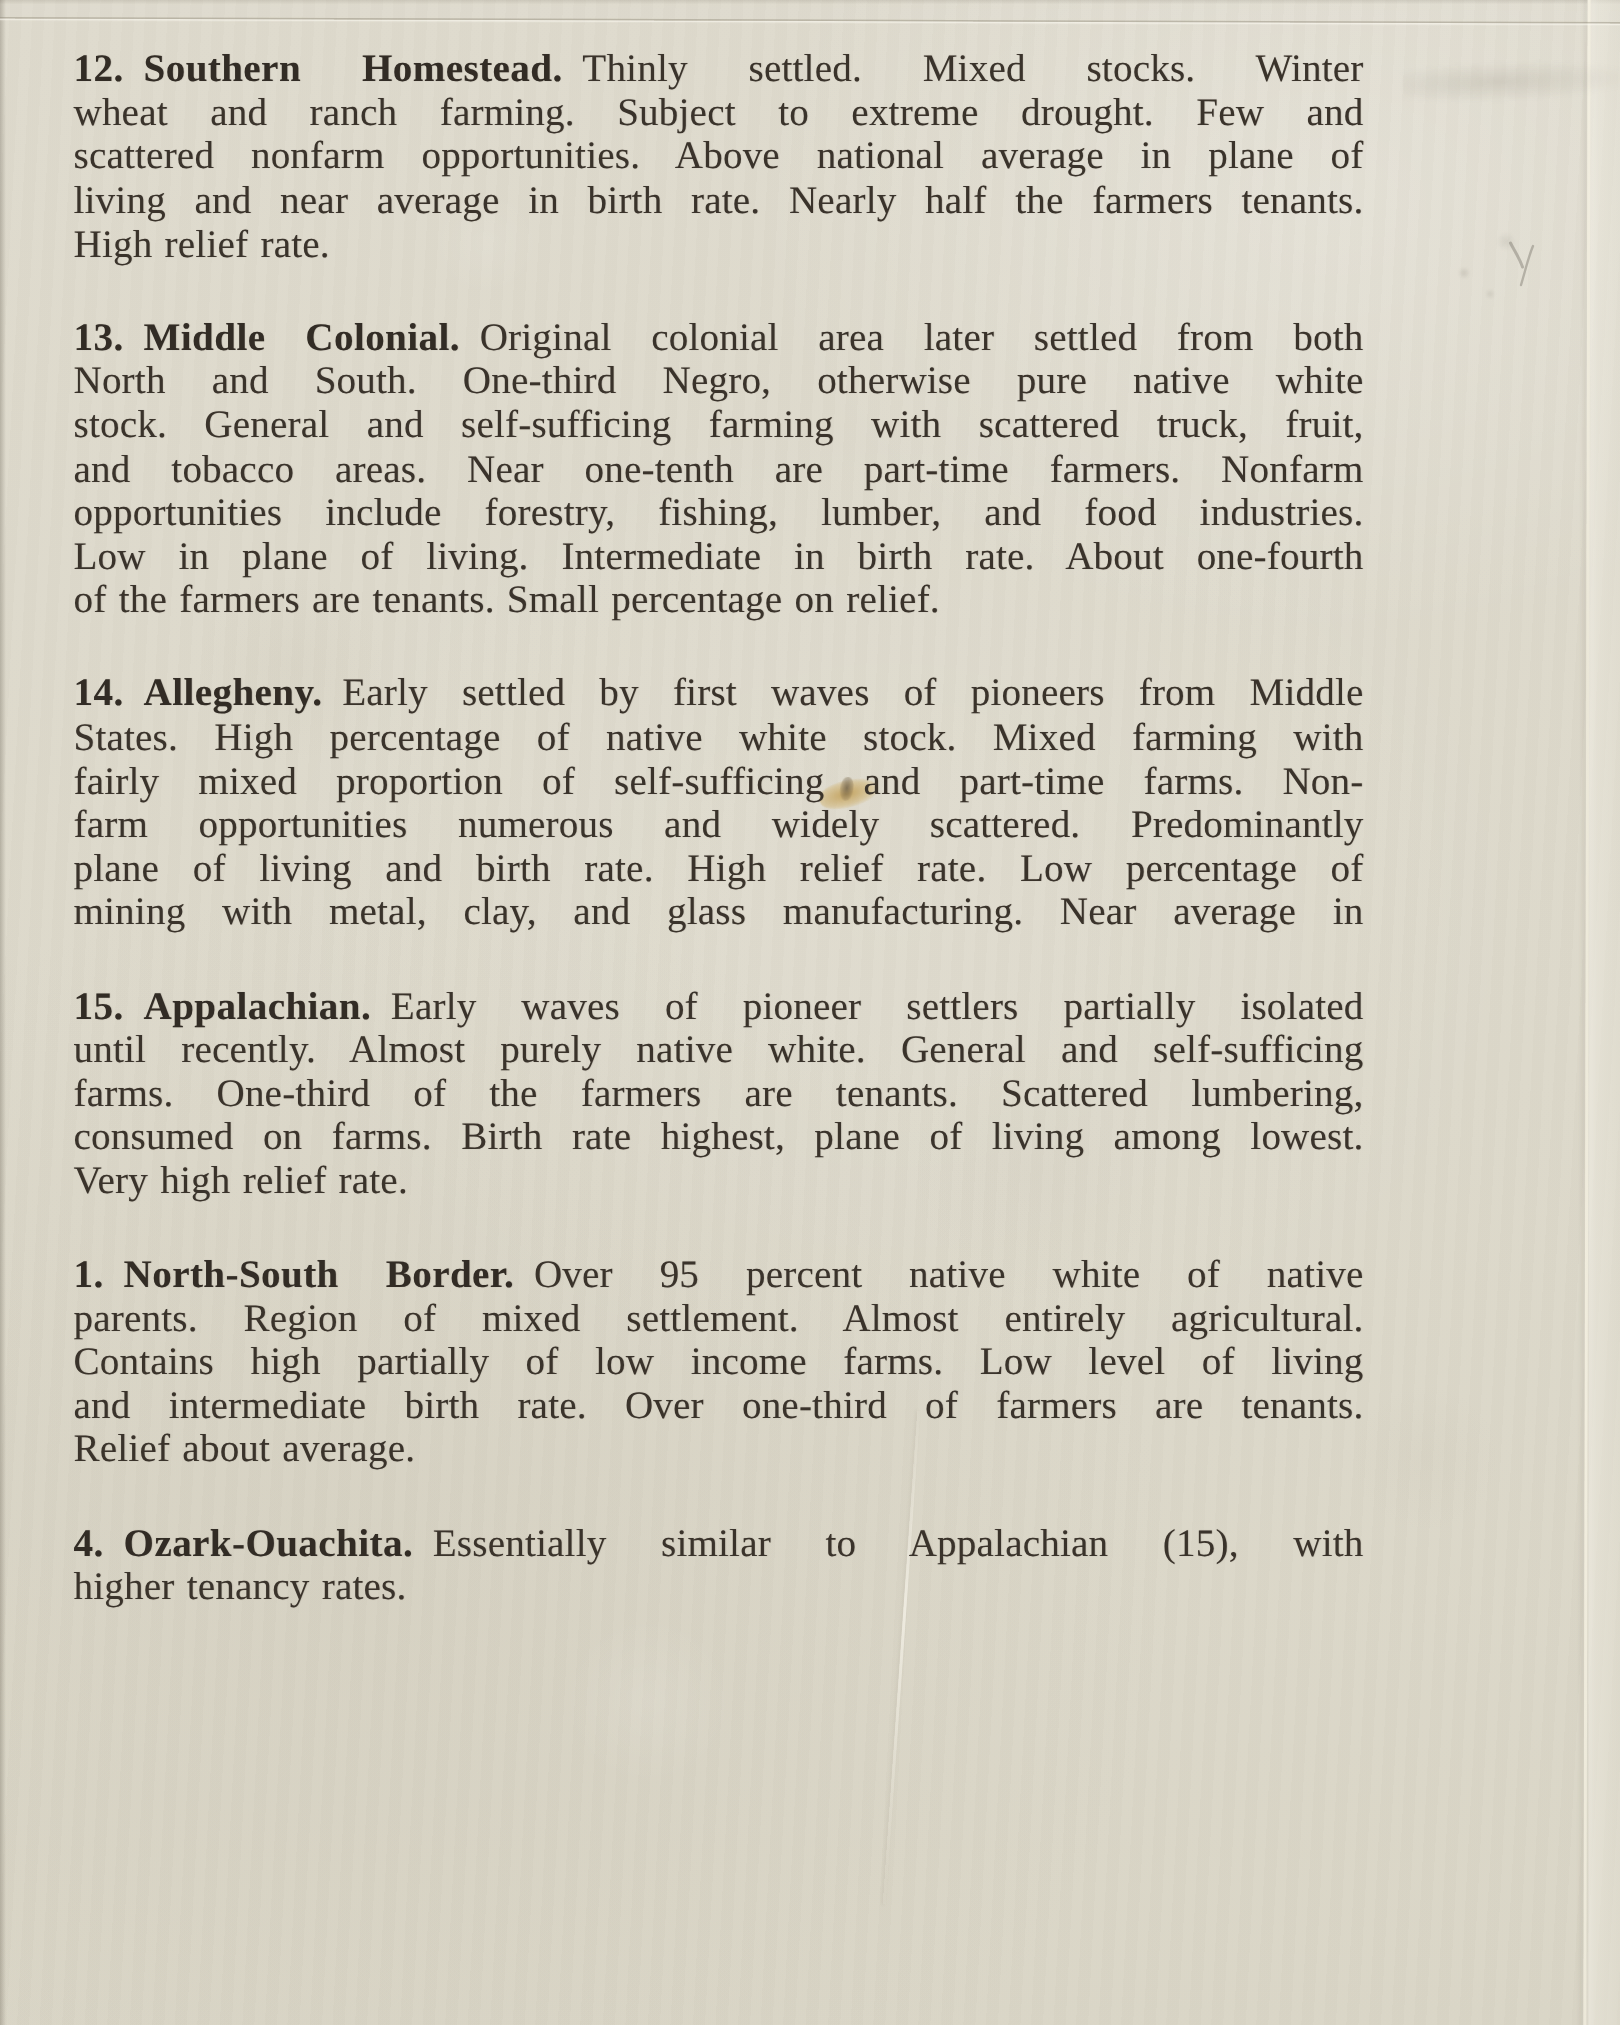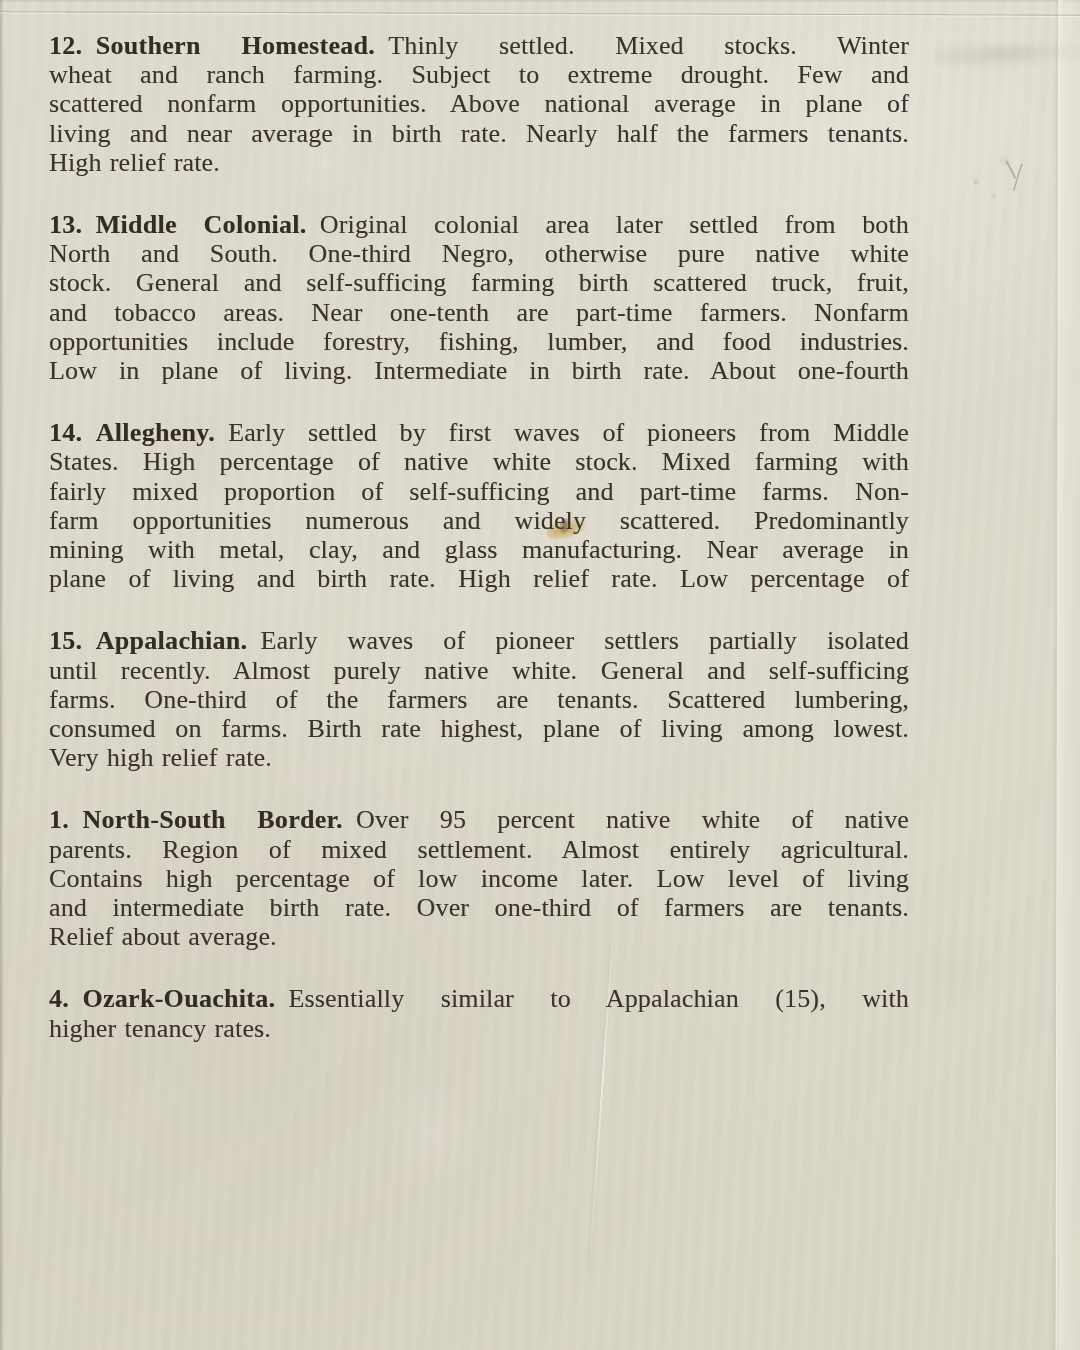--- a/index.html
+++ b/index.html
@@ -147,44 +147,45 @@
       <div class="para">
         <div class="line"><span class="heading">12. Southern Homestead.</span> Thinly settled. Mixed stocks. Winter</div>
         <div class="line">wheat and ranch farming. Subject to extreme drought. Few and</div>
         <div class="line">scattered nonfarm opportunities. Above national average in plane of</div>
         <div class="line">living and near average in birth rate. Nearly half the farmers tenants.</div>
         <div class="line last">High relief rate.</div>
       </div>
       <div class="para">
         <div class="line"><span class="heading">13. Middle Colonial.</span> Original colonial area later settled from both</div>
         <div class="line">North and South. One-third Negro, otherwise pure native white</div>
-        <div class="line">stock. General and self-sufficing farming birth scattered truck, fruit,</div>
+        <div class="line">stock. General and self-sufficing farming with scattered truck, fruit,</div>
         <div class="line">and tobacco areas. Near one-tenth are part-time farmers. Nonfarm</div>
         <div class="line">opportunities include forestry, fishing, lumber, and food industries.</div>
         <div class="line">Low in plane of living. Intermediate in birth rate. About one-fourth</div>
+        <div class="line last">of the farmers are tenants. Small percentage on relief.</div>
       </div>
       <div class="para">
         <div class="line"><span class="heading">14. Allegheny.</span> Early settled by first waves of pioneers from Middle</div>
         <div class="line">States. High percentage of native white stock. Mixed farming with</div>
         <div class="line">fairly mixed proportion of self-sufficing and part-time farms. Non-</div>
         <div class="line">farm opportunities numerous and widely scattered. Predominantly</div>
+        <div class="line">plane of living and birth rate. High relief rate. Low percentage of</div>
         <div class="line">mining with metal, clay, and glass manufacturing. Near average in</div>
-        <div class="line">plane of living and birth rate. High relief rate. Low percentage of</div>
       </div>
       <div class="para">
         <div class="line"><span class="heading">15. Appalachian.</span> Early waves of pioneer settlers partially isolated</div>
         <div class="line">until recently. Almost purely native white. General and self-sufficing</div>
         <div class="line">farms. One-third of the farmers are tenants. Scattered lumbering,</div>
         <div class="line">consumed on farms. Birth rate highest, plane of living among lowest.</div>
         <div class="line last">Very high relief rate.</div>
       </div>
       <div class="para">
         <div class="line"><span class="heading">1. North-South Border.</span> Over 95 percent native white of native</div>
         <div class="line">parents. Region of mixed settlement. Almost entirely agricultural.</div>
-        <div class="line">Contains high percentage of low income later. Low level of living</div>
+        <div class="line">Contains high partially of low income farms. Low level of living</div>
         <div class="line">and intermediate birth rate. Over one-third of farmers are tenants.</div>
         <div class="line last">Relief about average.</div>
       </div>
       <div class="para">
         <div class="line"><span class="heading">4. Ozark-Ouachita.</span> Essentially similar to Appalachian (15), with</div>
         <div class="line last">higher tenancy rates.</div>
       </div>
     </main>
 </div>
 

